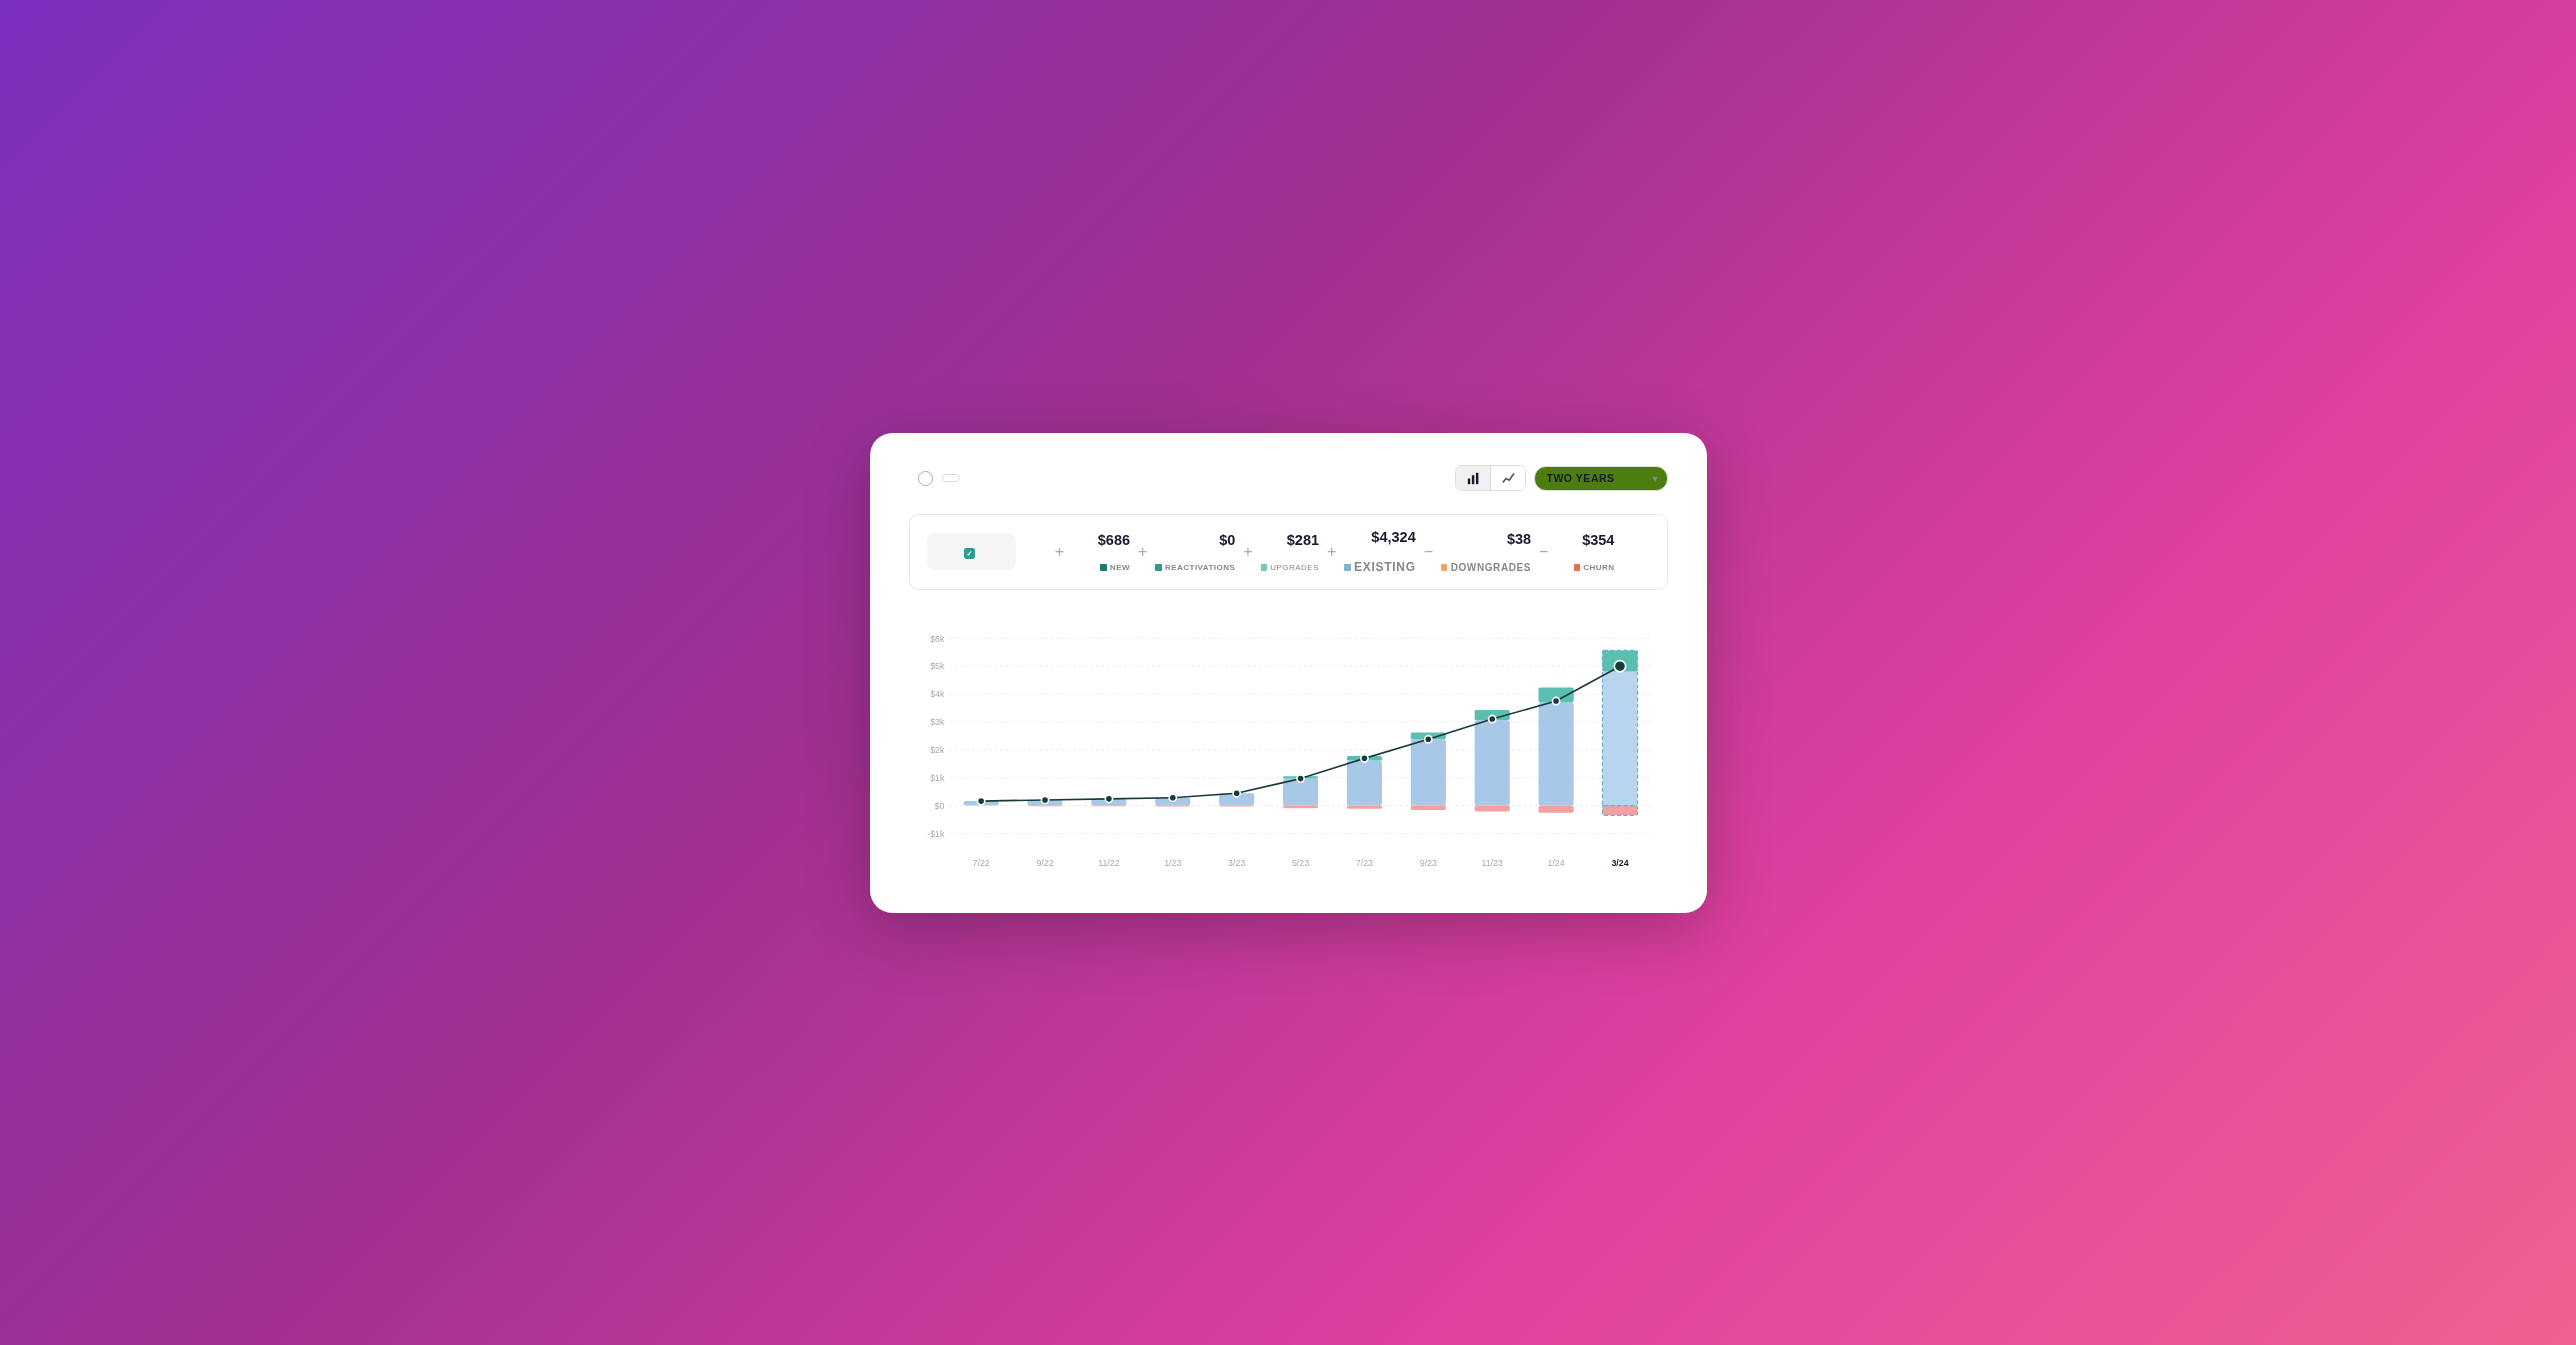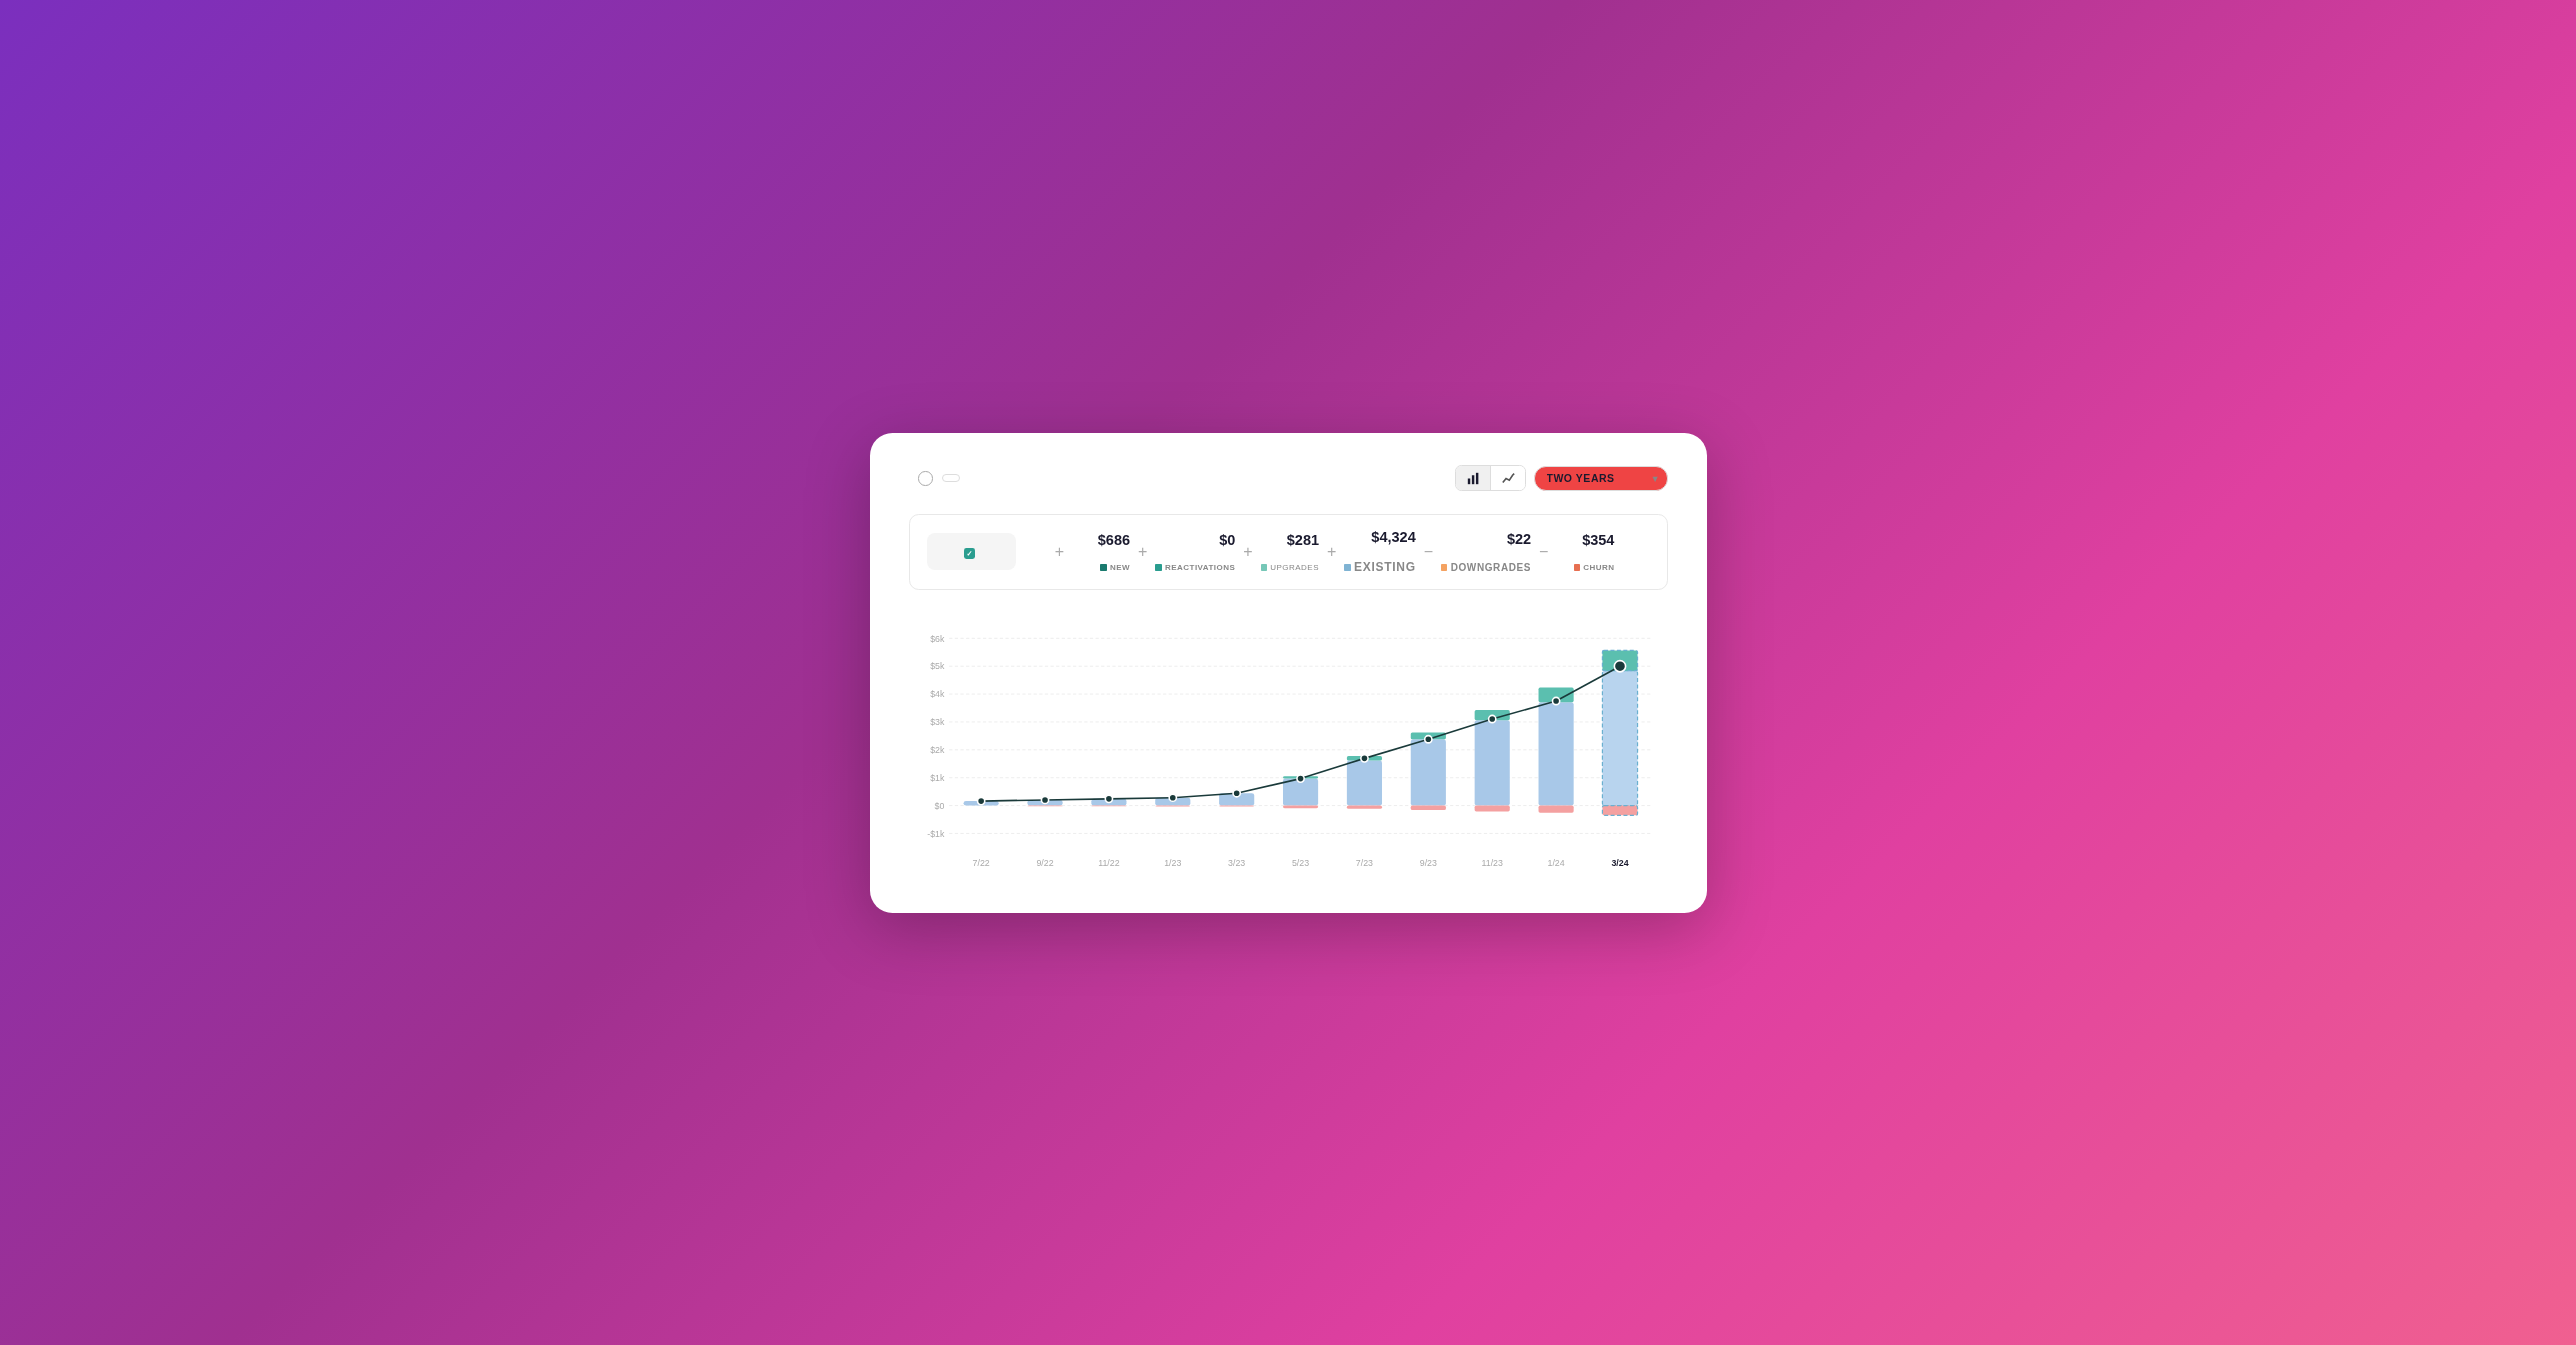--- a/index.html
+++ b/index.html
@@ -86,21 +86,21 @@
     .chart-toggle-btn:first-child {
       border-right: 1.2px solid #ddd;
     }
     .period-select {
       border: 1.2px solid #ddd;
       border-radius: 12px;
       padding: 5.6px 29px 5.6px 11.3px;
       font-size: 10.5px;
       font-weight: 600;
       color: #1a1a2e;
-      background: #ef4444;
+      background: #4d7c0f;
       appearance: none;
       cursor: pointer;
       letter-spacing: 0.05em;
       position: relative;
     }
     .period-select-wrap {
       position: relative;
       display: inline-block;
     }
     .period-select-wrap::after {
@@ -276,21 +276,21 @@
         <span class="op-sym">+</span>
         <div class="metric-item">
           <span class="metric-item-value">$4,324</span>
           <span class="metric-item-label" style="color: rgb(136, 136, 136);">
             <span class="dot" style="background: rgb(127, 179, 211);"></span>
             <span style="font-size: 12px; font-weight: 700; letter-spacing: 0.06em;">EXISTING</span>
           </span>
         </div>
         <span class="op-sym">−</span>
         <div class="metric-item">
-          <span class="metric-item-value">$22</span>
+          <span class="metric-item-value">$38</span>
           <span class="metric-item-label" style="color: rgb(136, 136, 136);">
             <span class="dot" style="background: rgb(244, 162, 97);"></span>
             <span style="font-size: 10px; font-weight: 700; letter-spacing: 0.06em;">DOWNGRADES</span>
           </span>
         </div>
         <span class="op-sym">−</span>
         <div class="metric-item">
           <span class="metric-item-value">$354</span>
           <span class="metric-item-label" style="color: rgb(136, 136, 136);">
             <span class="dot" style="background: rgb(231, 111, 81);"></span>

